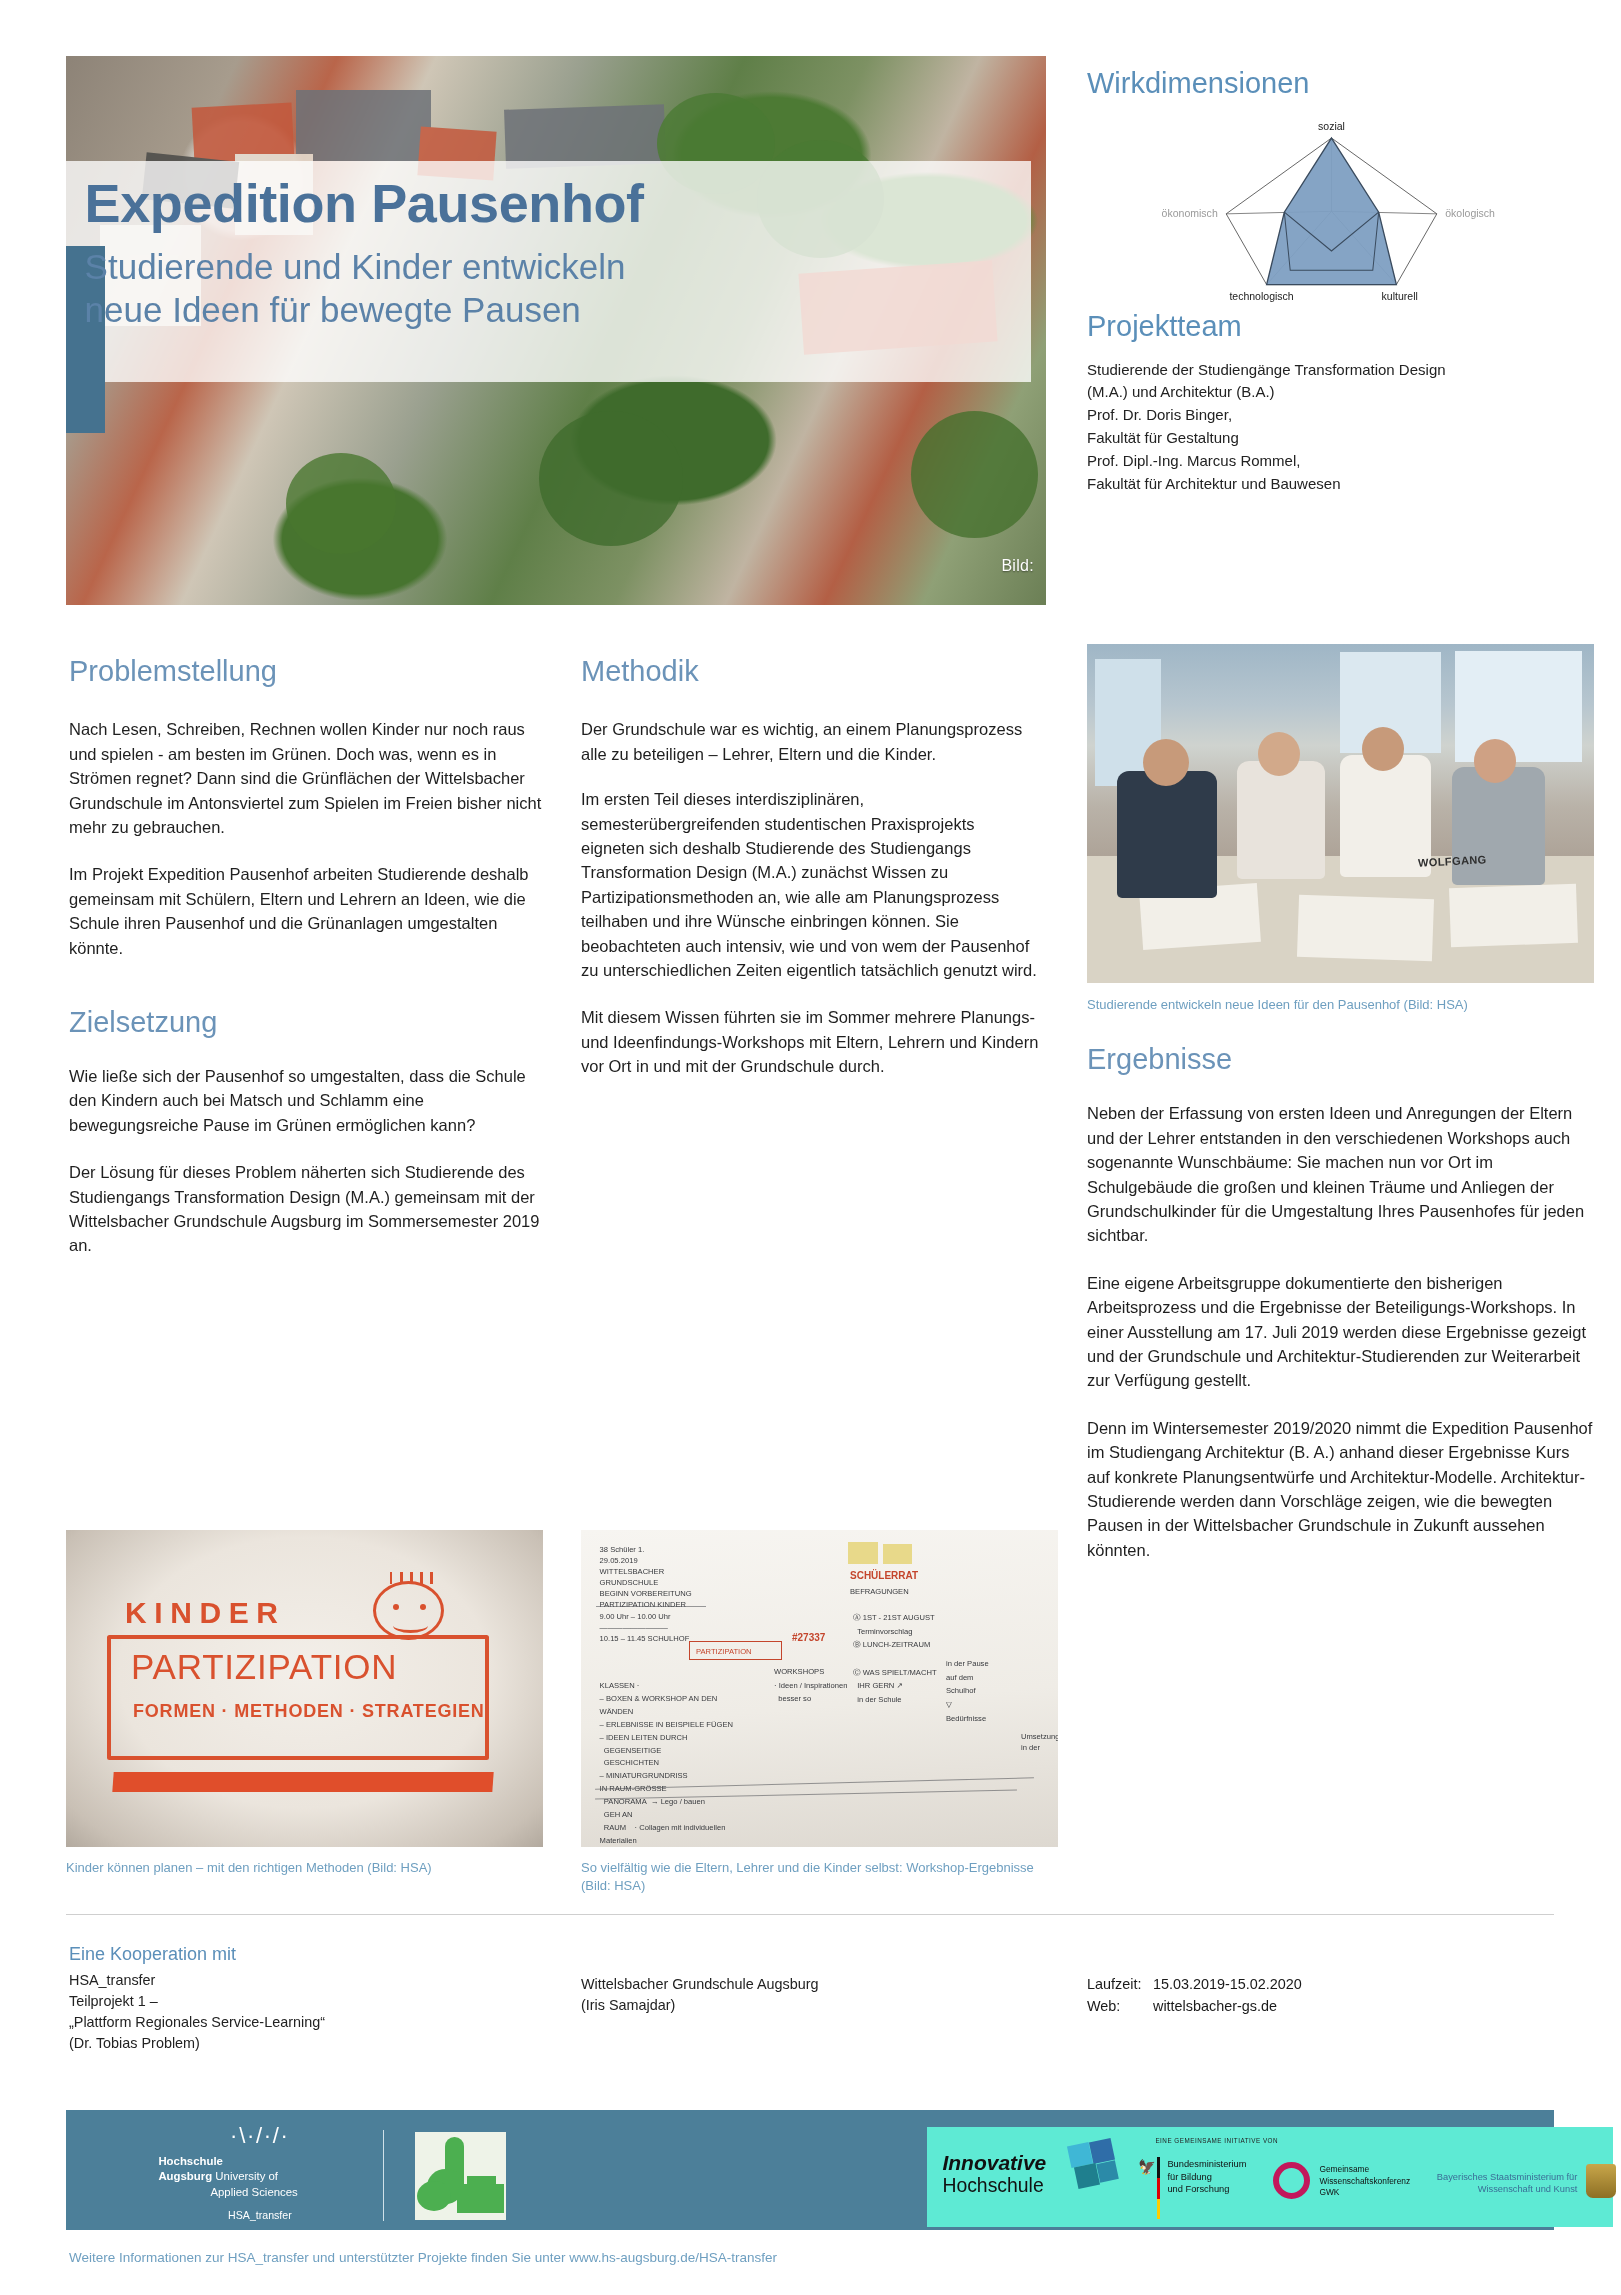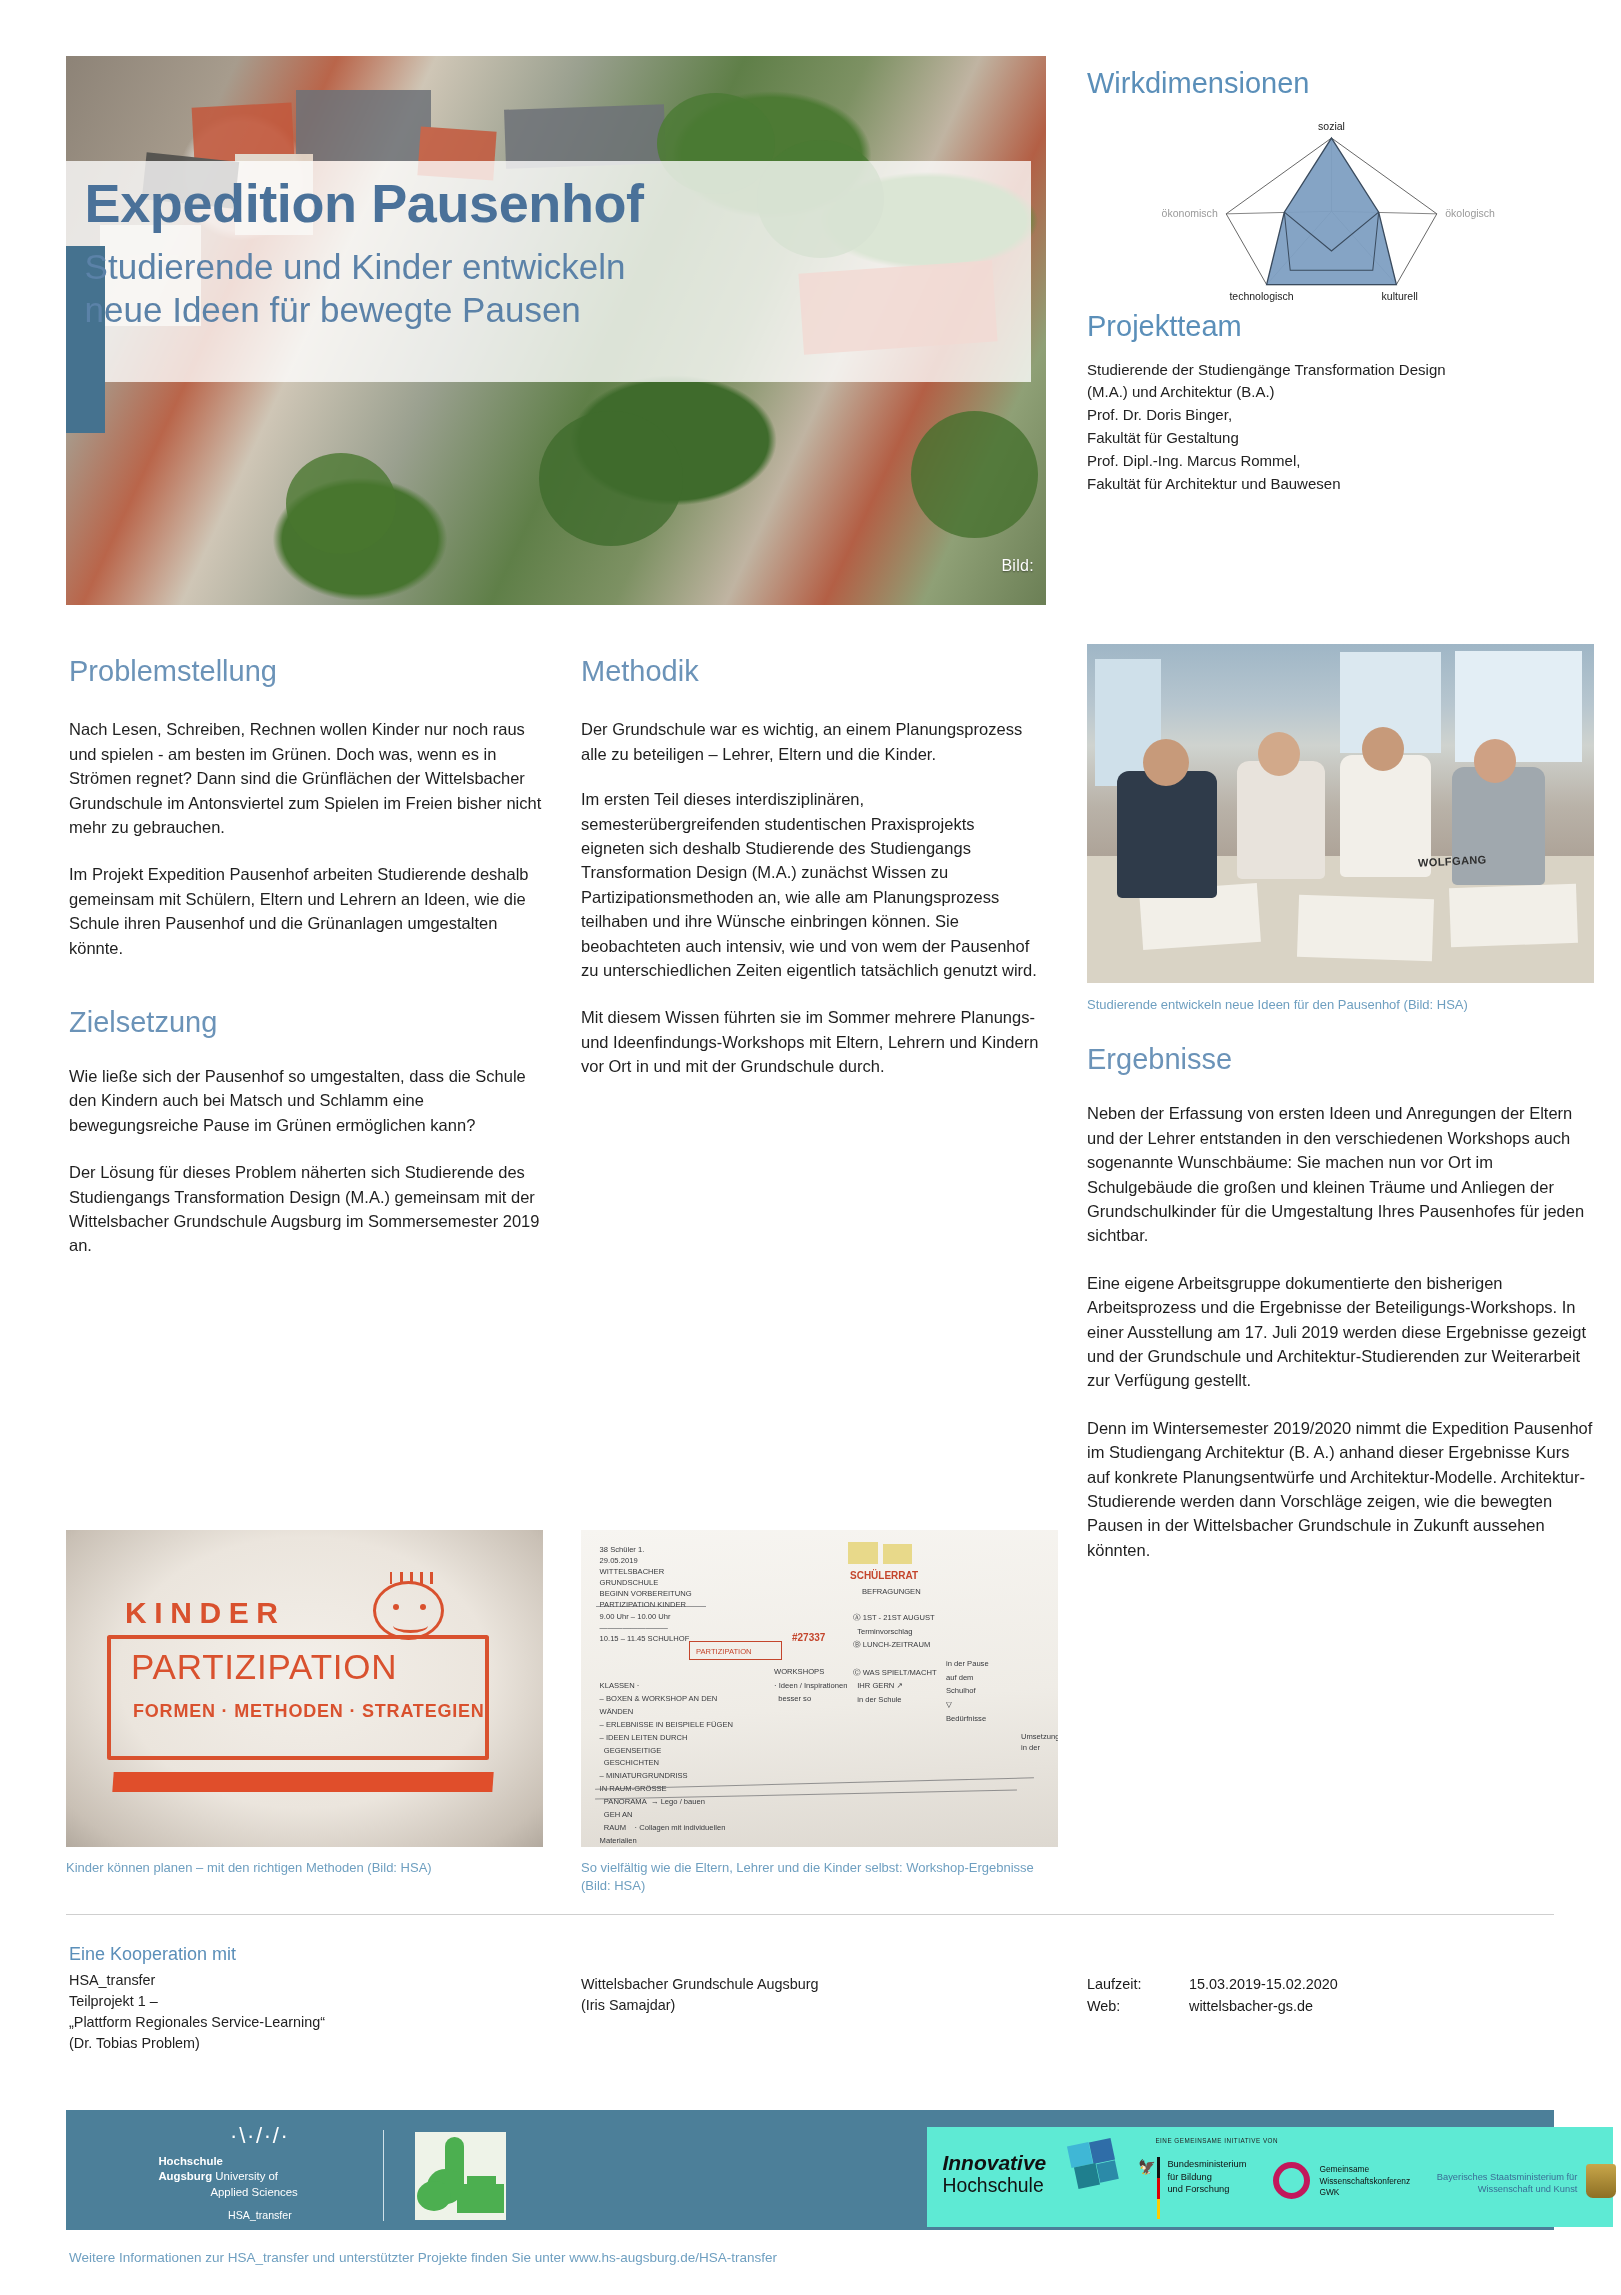--- a/index.html
+++ b/index.html
@@ -151,21 +151,21 @@
   .cap-k  { position:absolute; left:66px;  top:1853px; width:477px; }
   .cap-w2 { position:absolute; left:581px; top:1853px; width:477px; }
 
   
   .hr-rule { position:absolute; left:66px; top:1914px; width:1488px; height:0.8px; background:#cfcfcf; }
   .coop { position:absolute; left:69px; top:1944px; width:473px; }
   .coop-h { color:#5b8fb9; font-size:18px; margin:0 0 5px 0; }
   .coop-line { font-size:14.4px; line-height:1.45; color:#222; }
   .coop-mid { position:absolute; left:581px; top:1974px; width:439px; }
   .coop-right { position:absolute; left:1087px; top:1974px; width:507px; }
-  .coop-right .row { display:flex; font-size:14.4px; line-height:1.5;gap:36px; }
+  .coop-right .row { display:flex; font-size:14.4px; line-height:1.5; }
   .coop-right .row .k { width:66px; flex:0 0 66px; }
 
   
   .logobar {
     position:absolute; left:66px; top:2110px; width:1488px; height:120px;
     background:#4c7f99;
   }
   .lb-inner { position:absolute; inset:6.8px 8.4px 6.8px 8.4px; }
   .hsa-logo { position:absolute; left:84px; top:8.4px; width:203px; color:#fff; }
   .hsa-mark { font-size:22px; letter-spacing:1.7px; text-align:center; line-height:1; }
@@ -340,21 +340,21 @@
     <div class="kbar"></div>
   </div>
   <div class="cap-k">
     <div class="caption">Kinder können planen – mit den richtigen Methoden (Bild: HSA)</div>
   </div>
 
   <div class="photo-ws2">
     <div class="sticky" style="left:267px;top:12px;width:30px;height:22px;"></div>
     <div class="sticky" style="left:302px;top:13.5px;width:29px;height:20px;"></div>
     <div class="ink big" style="left:269px;top:39px;color:#c4452c;">SCHÜLERRAT</div>
-    <div class="ink" style="left:269px;top:56px;margin-left:12px;">BEFRAGUNGEN</div>
+    <div class="ink" style="left:269px;top:56px;">BEFRAGUNGEN</div>
     <div class="ink" style="left:18.6px;top:13.5px;width:101px;">38 Schüler 1.<br>29.05.2019<br>WITTELSBACHER<br>GRUNDSCHULE<br>BEGINN VORBEREITUNG<br>PARTIZIPATION KINDER</div>
     <div class="ink" style="left:18.6px;top:81px;width:110px;">9.00 Uhr – 10.00 Uhr<br>—————————<br>10.15 – 11.45 SCHULHOF</div>
     <div class="inkline" style="left:15px;top:76px;width:110px;"></div>
     <div class="redbox" style="left:108px;top:111px;width:93px;height:18.6px;"></div>
     <div class="ink red" style="left:115px;top:116px;">PARTIZIPATION</div>
     <div class="ink red big" style="left:211px;top:101px;">#27337</div>
     <div class="ink" style="left:18.6px;top:150px;width:144px;line-height:1.7;">
       KLASSEN ·<br>
       – BOXEN &amp; WORKSHOP AN DEN WÄNDEN<br>
       – ERLEBNISSE IN BEISPIELE FÜGEN<br>

